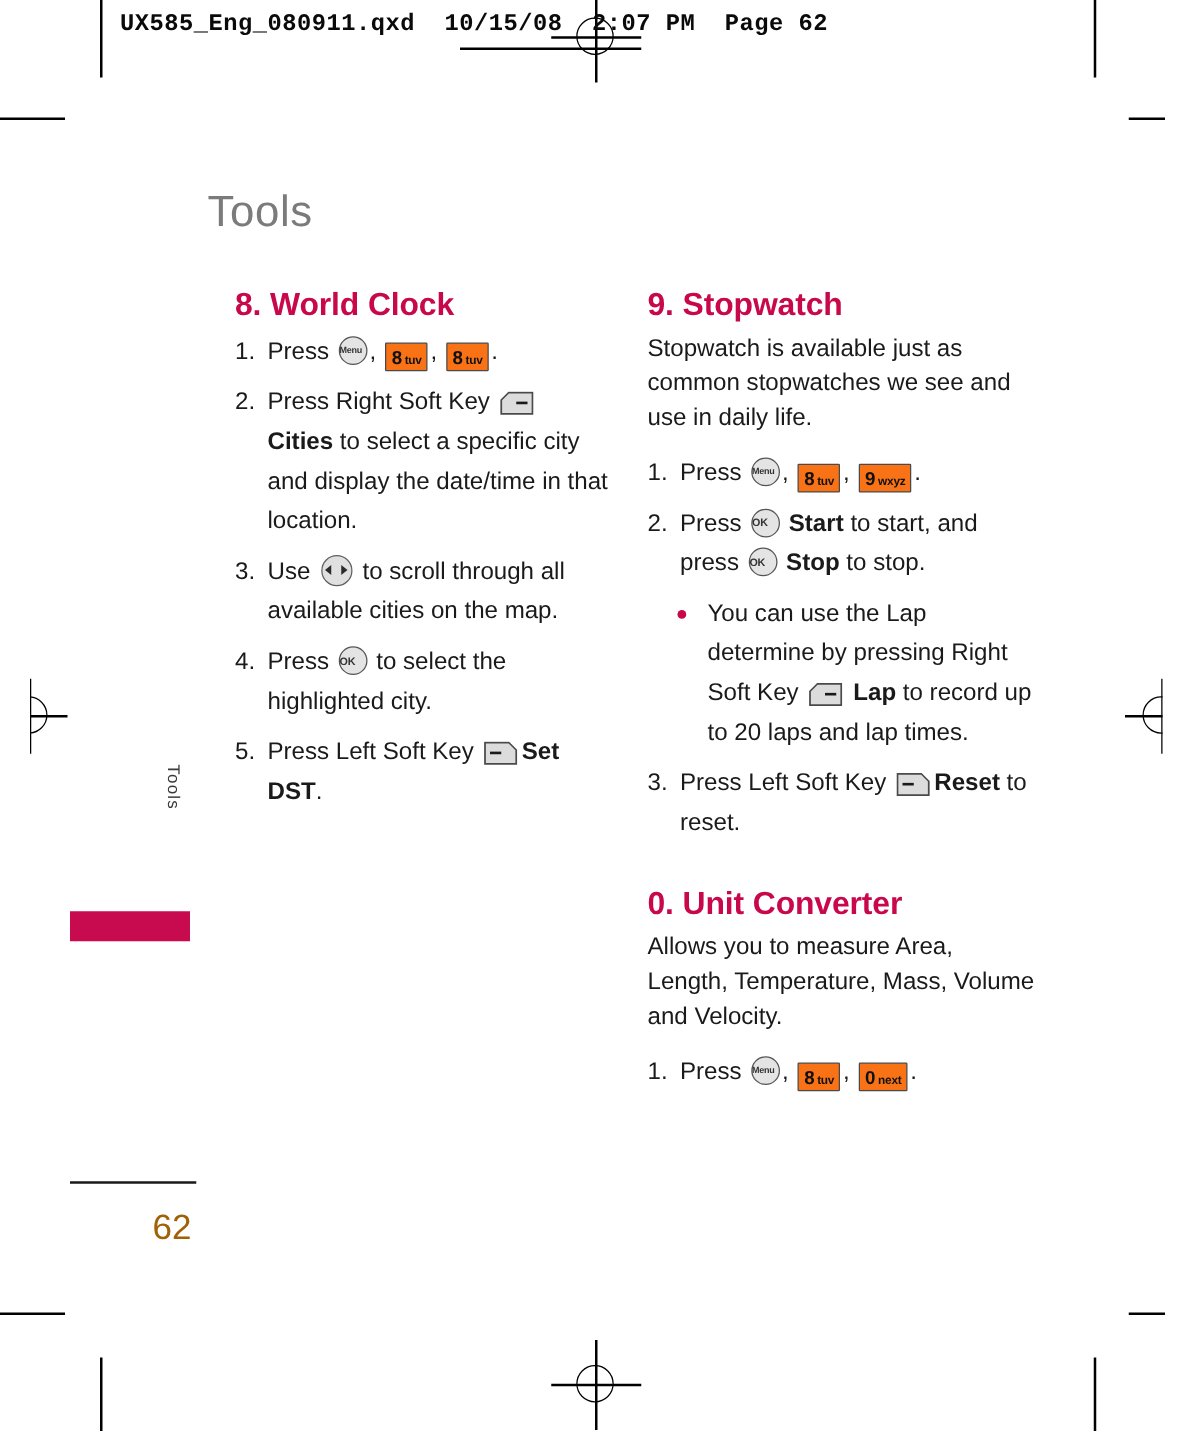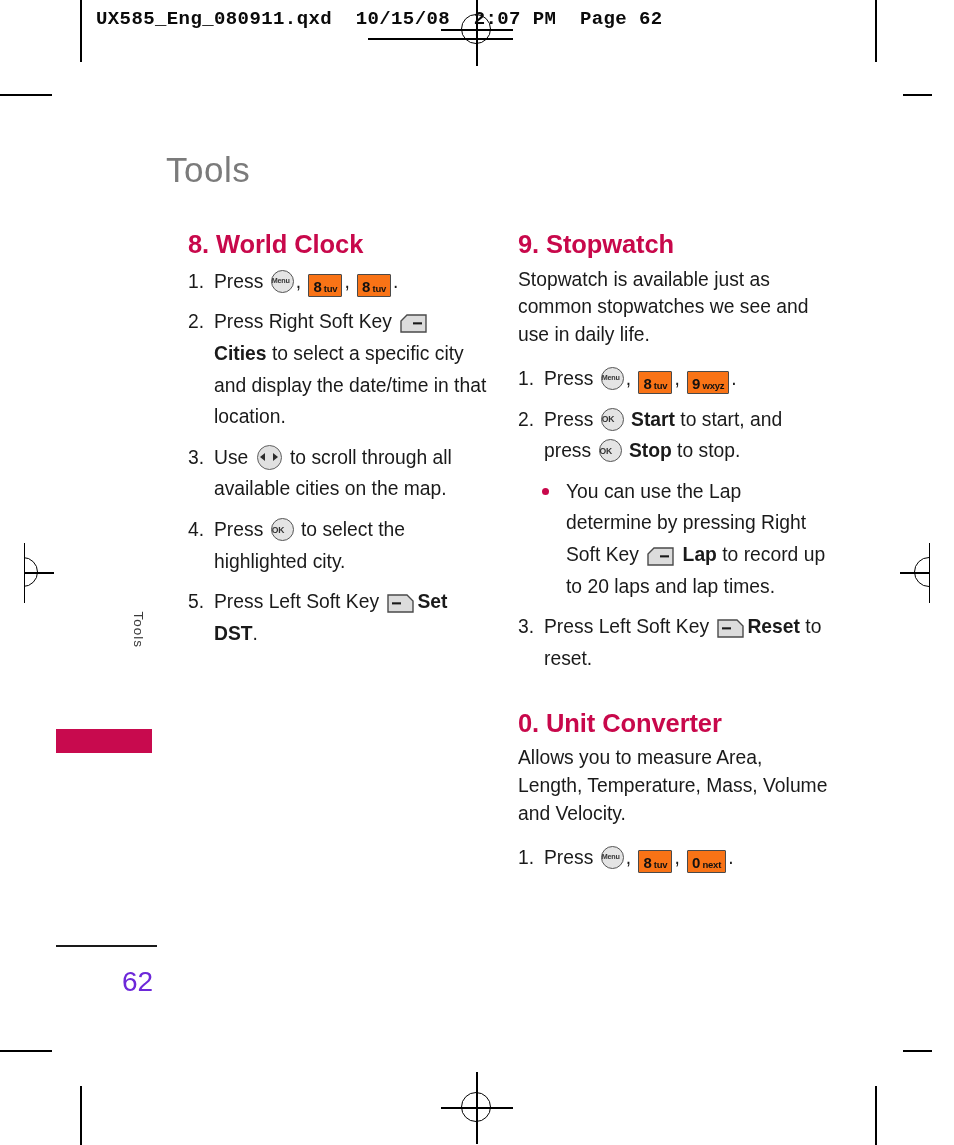--- a/index.html
+++ b/index.html
@@ -119,21 +119,21 @@
     top: 945px;
     width: 101px;
     height: 1.6px;
     background: #1a1a1a;
   }
   .page-number {
     position: absolute;
     left: 122px;
     top: 966px;
     font-size: 28px;
-    color: #6d28d9;
+    color: #a16207;
   }
 
   
   .col {
     position: absolute;
     top: 230px;
     width: 300px;
   }
   .col-left  { left: 188px; }
   .col-right { left: 518px; width: 312px; }

